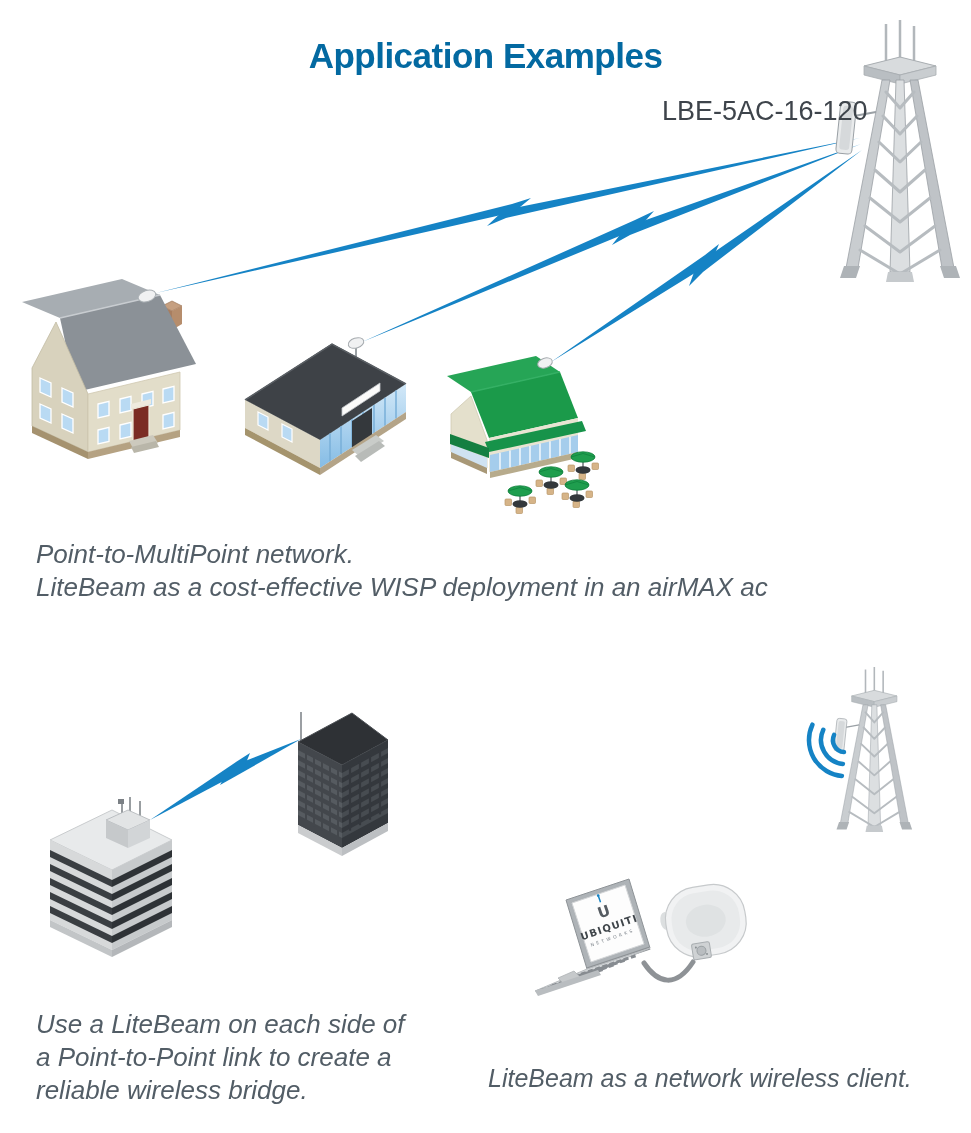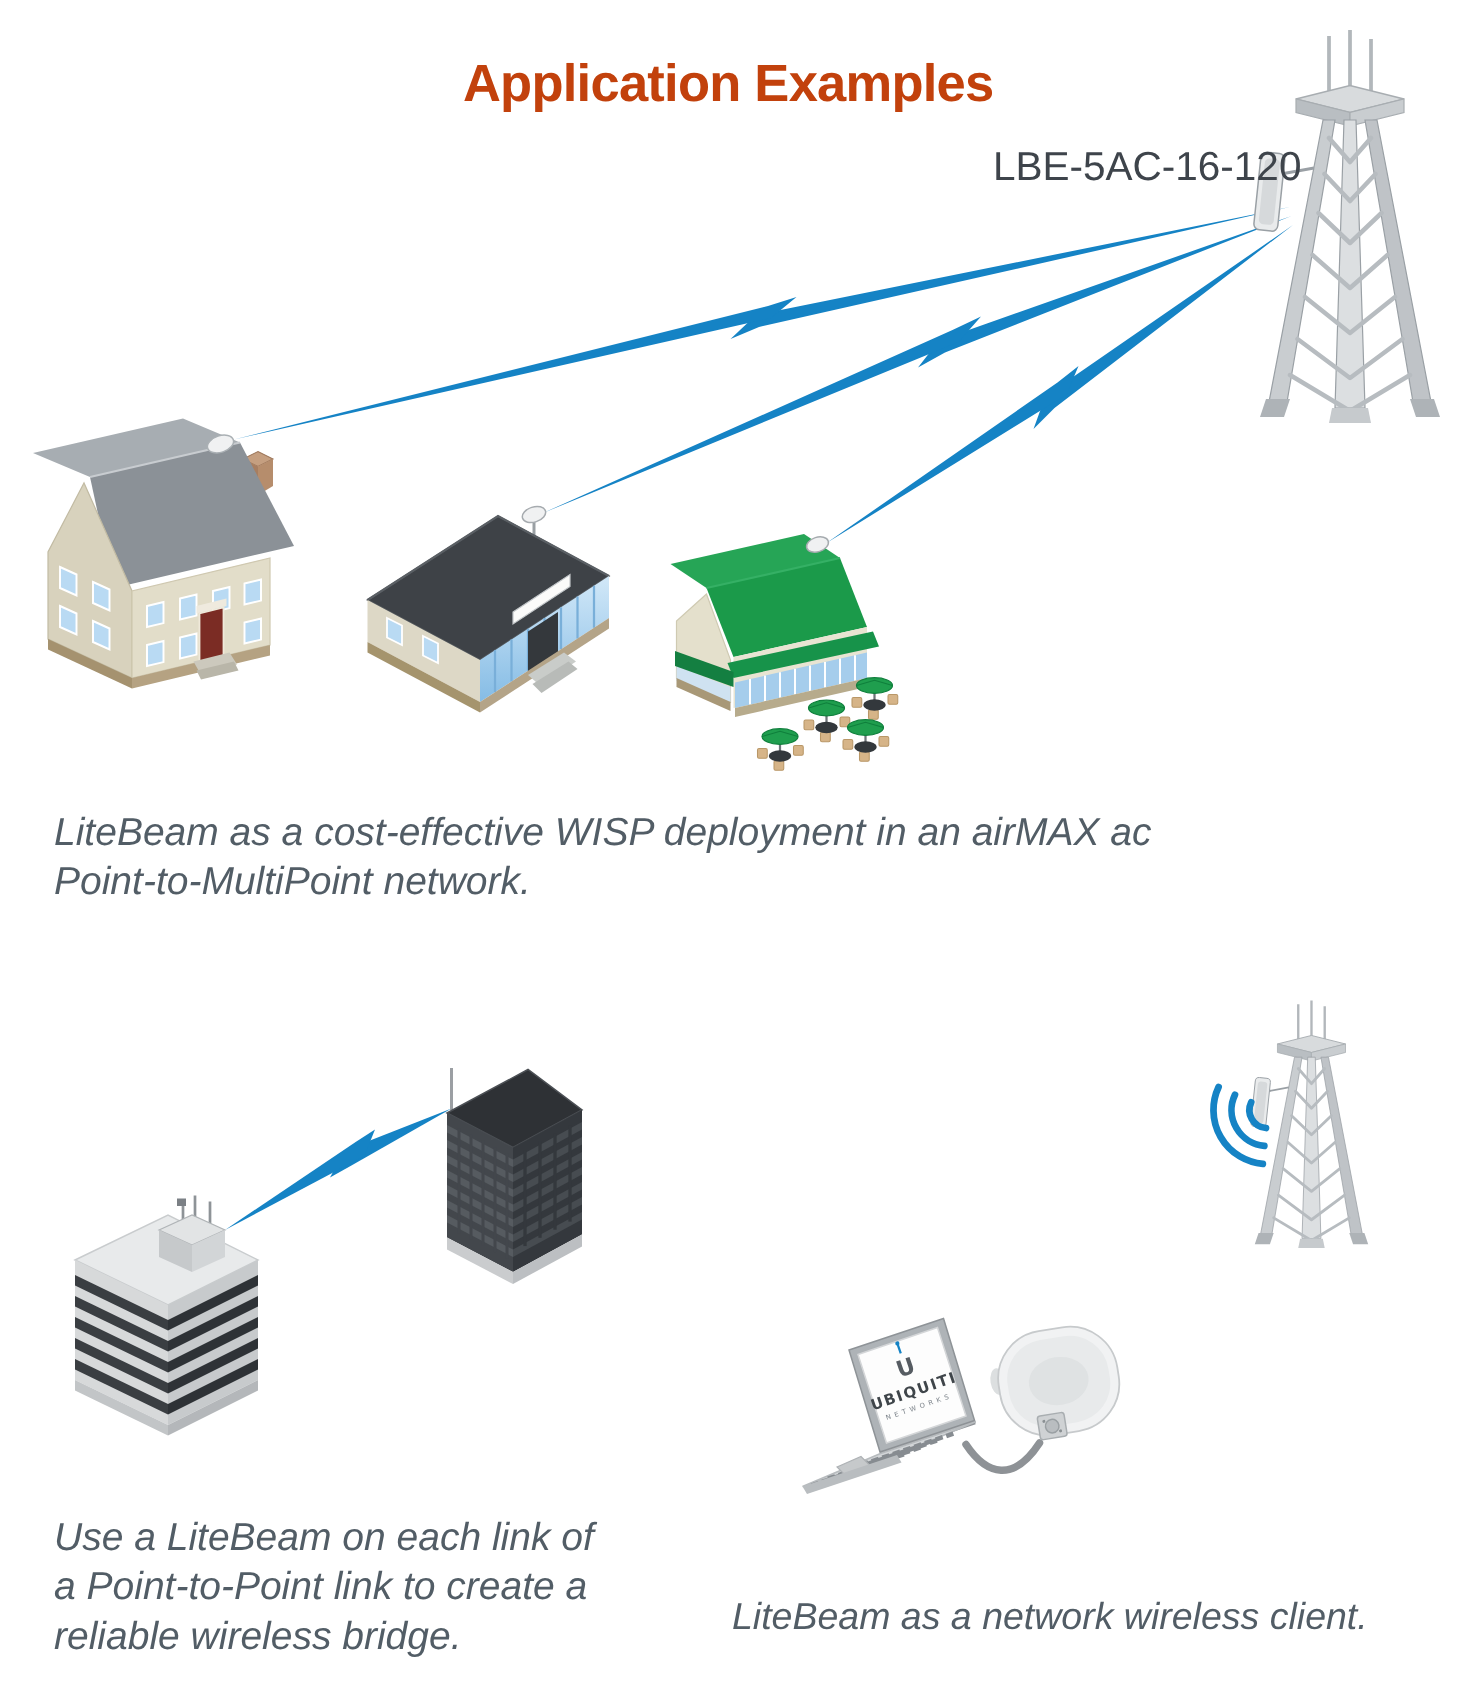--- a/index.html
+++ b/index.html
@@ -1,20 +1,20 @@
 <!DOCTYPE html>
 <html><head>
 <meta charset="utf-8">
 <style>
   html,body{margin:0;padding:0;background:#ffffff;}
   .page{position:relative;width:971px;height:1133px;background:#ffffff;overflow:hidden;
         font-family:"Liberation Sans",sans-serif;}
   .illustration{position:absolute;left:0;top:0;width:971px;height:1133px;}
   .page-title{position:absolute;left:0;right:0;top:36px;text-align:center;
-        font-size:35px;font-weight:700;color:#c2410c;letter-spacing:-0.5px;}
+        font-size:35px;font-weight:700;color:#0369a1;letter-spacing:-0.5px;}
   .device-label{position:absolute;left:662px;top:96px;font-size:27px;
         color:#3e444b;white-space:nowrap;}
   .caption{position:absolute;font-style:italic;color:#525d66;font-size:26px;line-height:33px;
         white-space:nowrap;}
   .caption-ptmp{left:36px;top:538px;}
   .caption-ptp{left:36px;top:1008px;}
   .caption-client{left:488px;top:1062px;font-size:25px;}
 </style>
 </head>
 <body>
@@ -295,25 +295,25 @@
         <circle cx="702" cy="954" r="1" fill="#8a9093"></circle>
       </g>
     </g>
   </svg>
 
   <div class="page-title">Application Examples</div>
 
   <div class="device-label">LBE-5AC-16-120</div>
 
   <div class="caption caption-ptmp">
+    <div>Point-to-MultiPoint network.</div>
     <div>LiteBeam as a cost-effective WISP deployment in an airMAX ac</div>
-    <div>Point-to-MultiPoint network.</div>
   </div>
 
   <div class="caption caption-ptp">
-    <div>Use a LiteBeam on each link of</div>
+    <div>Use a LiteBeam on each side of</div>
     <div>a Point-to-Point link to create a</div>
     <div>reliable wireless bridge.</div>
   </div>
 
   <div class="caption caption-client">LiteBeam as a network wireless client.</div>
 
 </div>
 
 </body></html>

